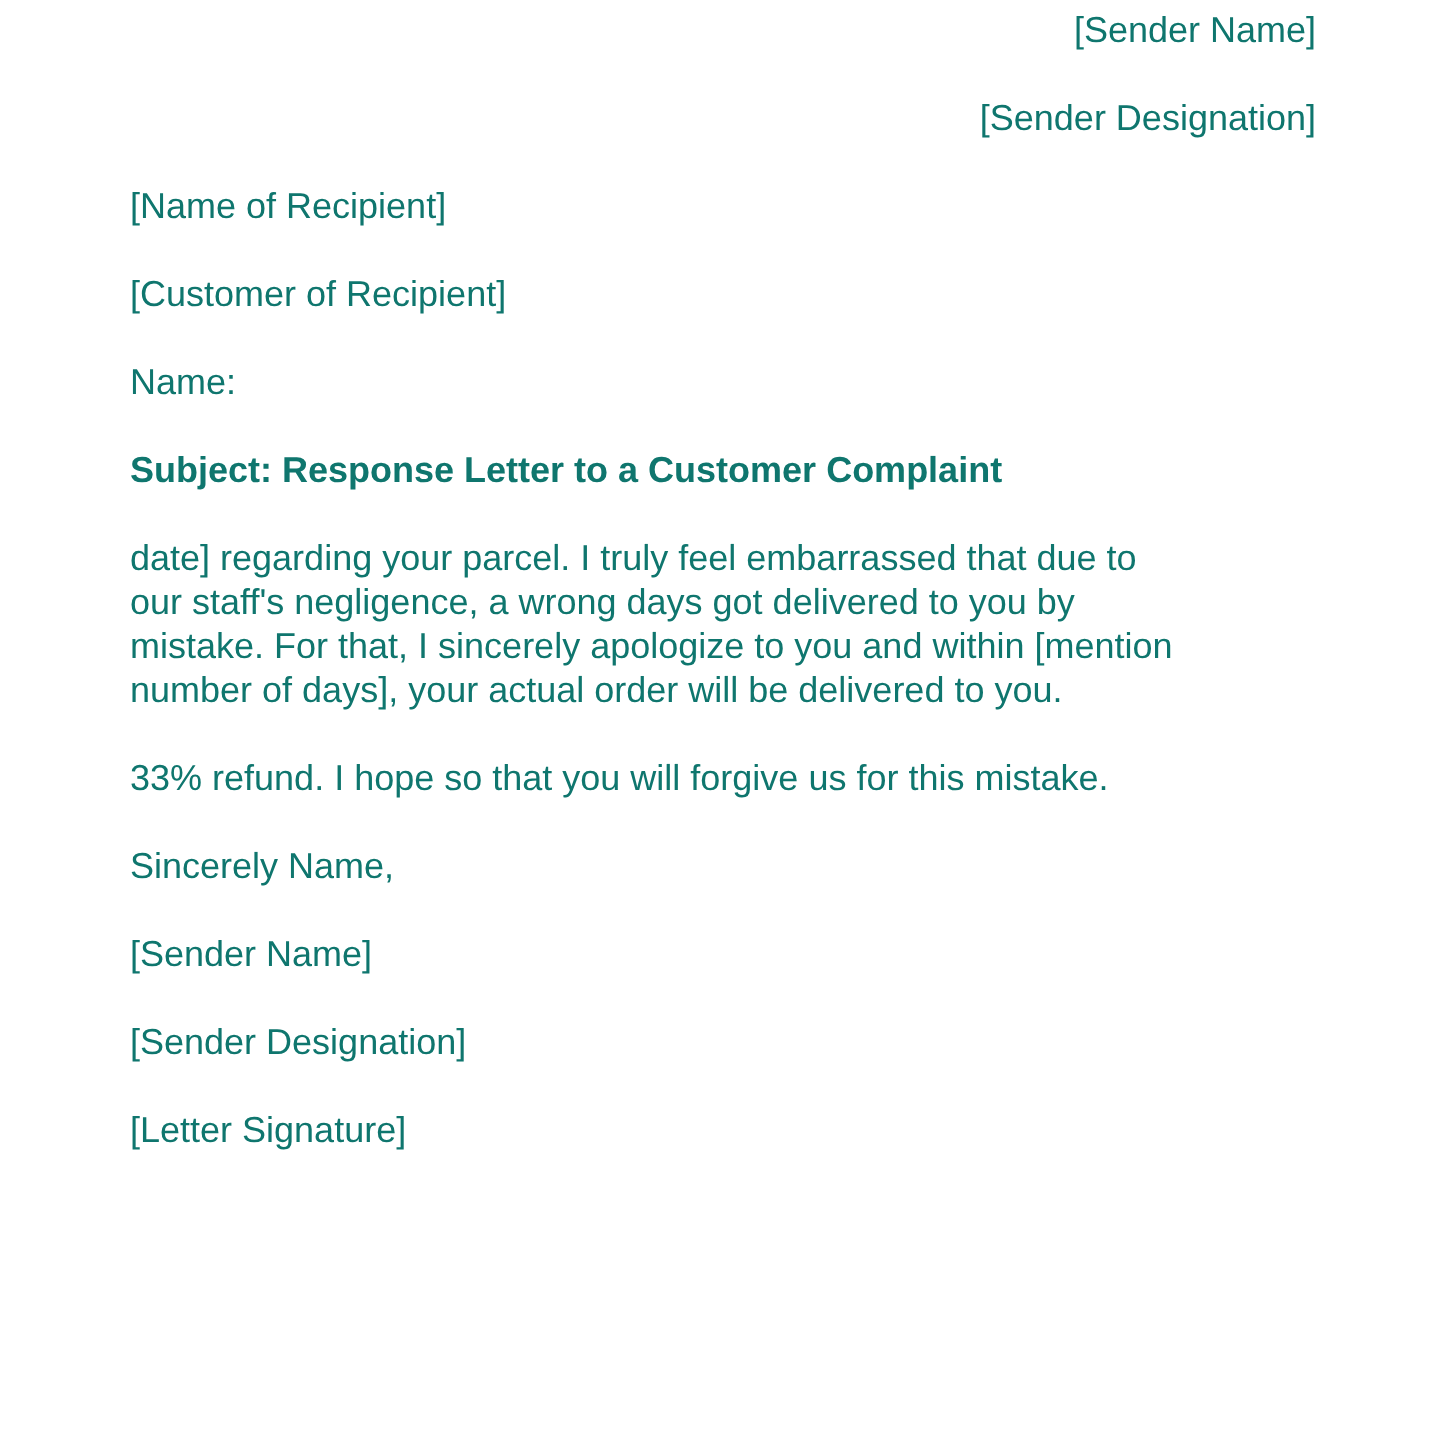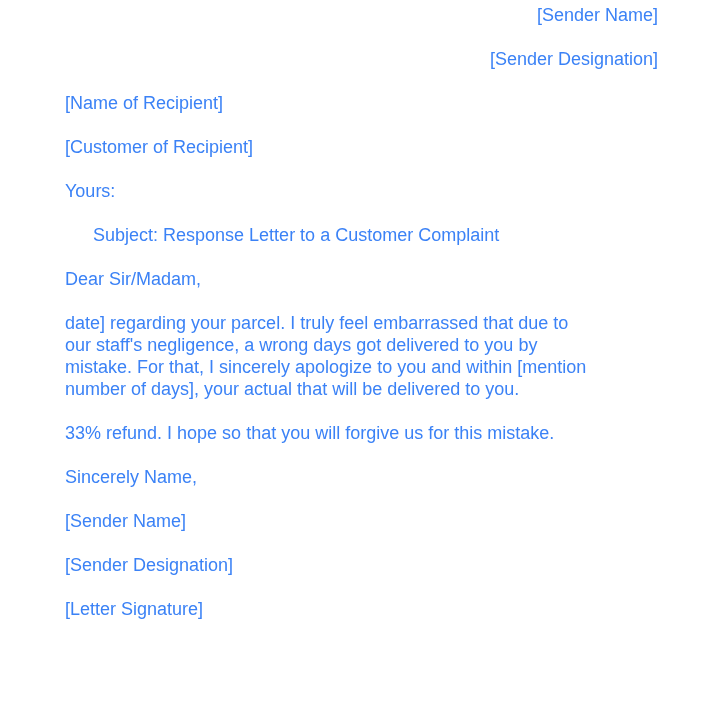--- a/index.html
+++ b/index.html
@@ -10,67 +10,65 @@
   .page {
     position: relative;
     width: 720px;
     height: 717px;
     background: #ffffff;
     box-sizing: border-box;
     padding: 4px 62px 0 65px;
     font-family: "Liberation Sans", "DejaVu Sans", sans-serif;
     font-size: 18px;
     line-height: 22px;
-    color: #3b82f6;
+    color: #0f766e;
     overflow: hidden;
   }
   .line {
     white-space: nowrap;
     margin: 0 0 22px 0;
   }
   .sender-header {
     text-align: right;
   }
   .para .line {
     margin-bottom: 0;
   }
   .para {
     margin: 0 0 22px 0;
   }
   .subject {
-    font-weight: normal;
-    margin-left: 28px;
+    font-weight: bold;
   }
 </style>
 </head>
 <body>
 
 <div class="page">
 
   <div class="sender-header">
     <div class="line">[Sender Name]</div>
     <div class="line">[Sender Designation]</div>
   </div>
 
   <div>
     <div class="line">[Name of Recipient]</div>
     <div class="line">[Customer of Recipient]</div>
   </div>
 
-  <div class="line">Yours:</div>
+  <div class="line">Name:</div>
 
   <div class="line subject">Subject: Response Letter to a Customer Complaint</div>
 
-  <div class="line">Dear Sir/Madam,</div>
 
   <div class="para">
     <div class="line">date] regarding your parcel. I truly feel embarrassed that due to</div>
     <div class="line">our staff's negligence, a wrong days got delivered to you by</div>
     <div class="line">mistake. For that, I sincerely apologize to you and within [mention</div>
-    <div class="line">number of days], your actual that will be delivered to you.</div>
+    <div class="line">number of days], your actual order will be delivered to you.</div>
   </div>
 
   <div class="para">
     <div class="line">33% refund. I hope so that you will forgive us for this mistake.</div>
   </div>
 
   <div class="line">Sincerely Name,</div>
 
   <div>
     <div class="line">[Sender Name]</div>

